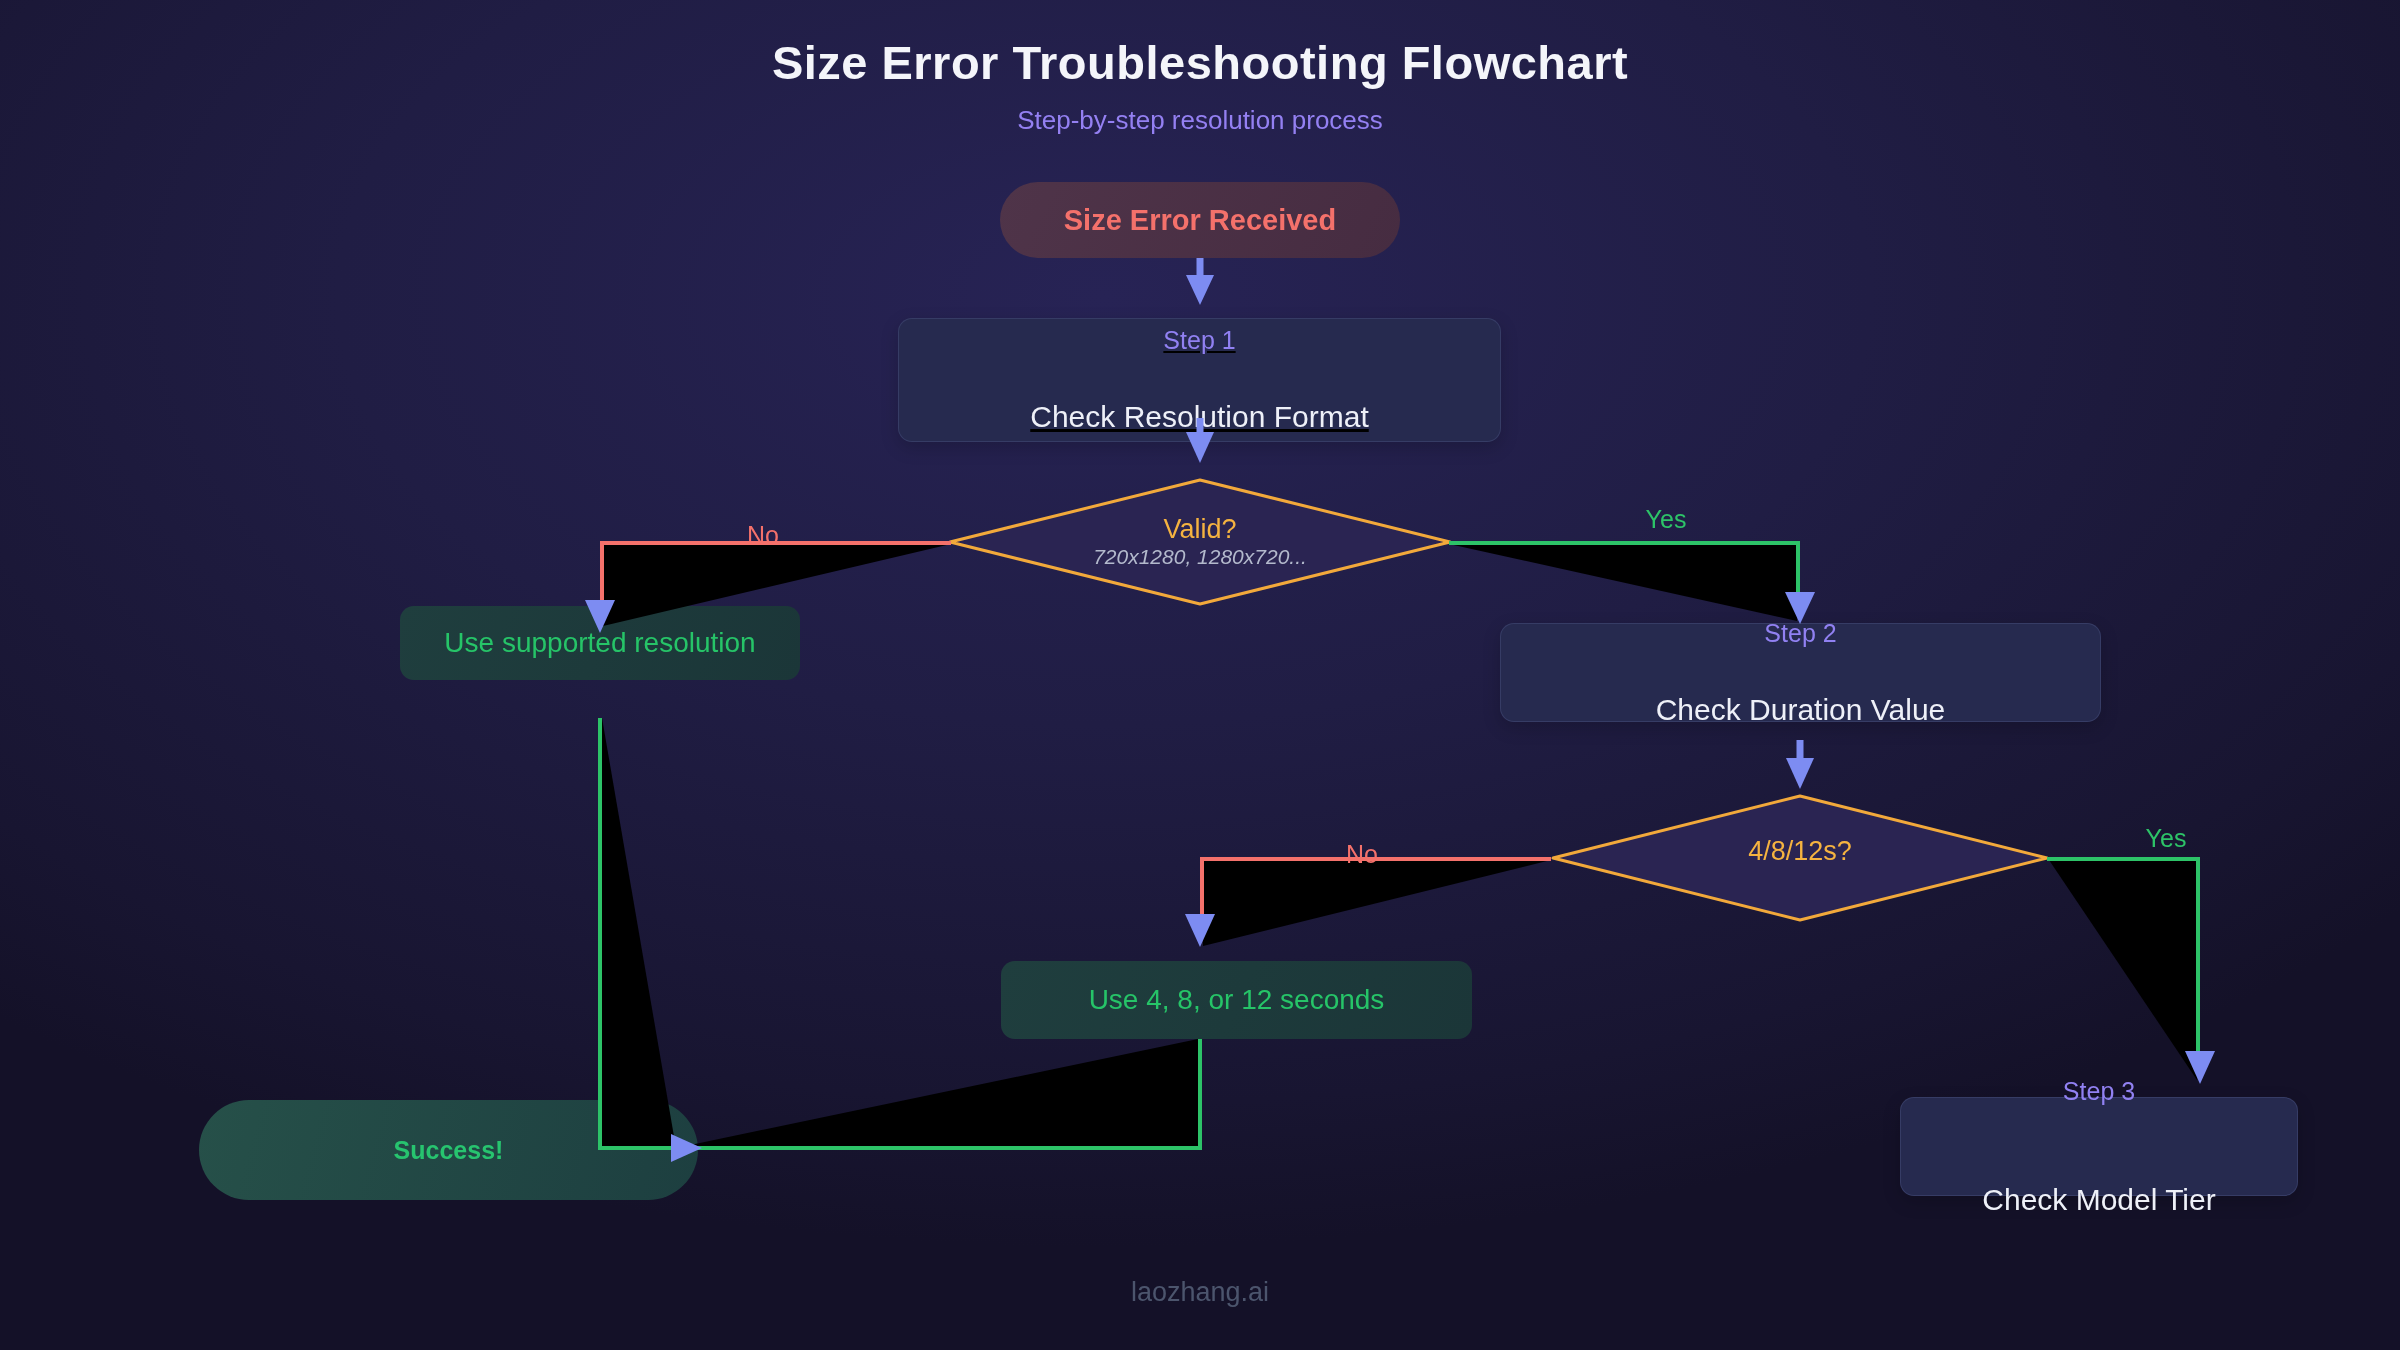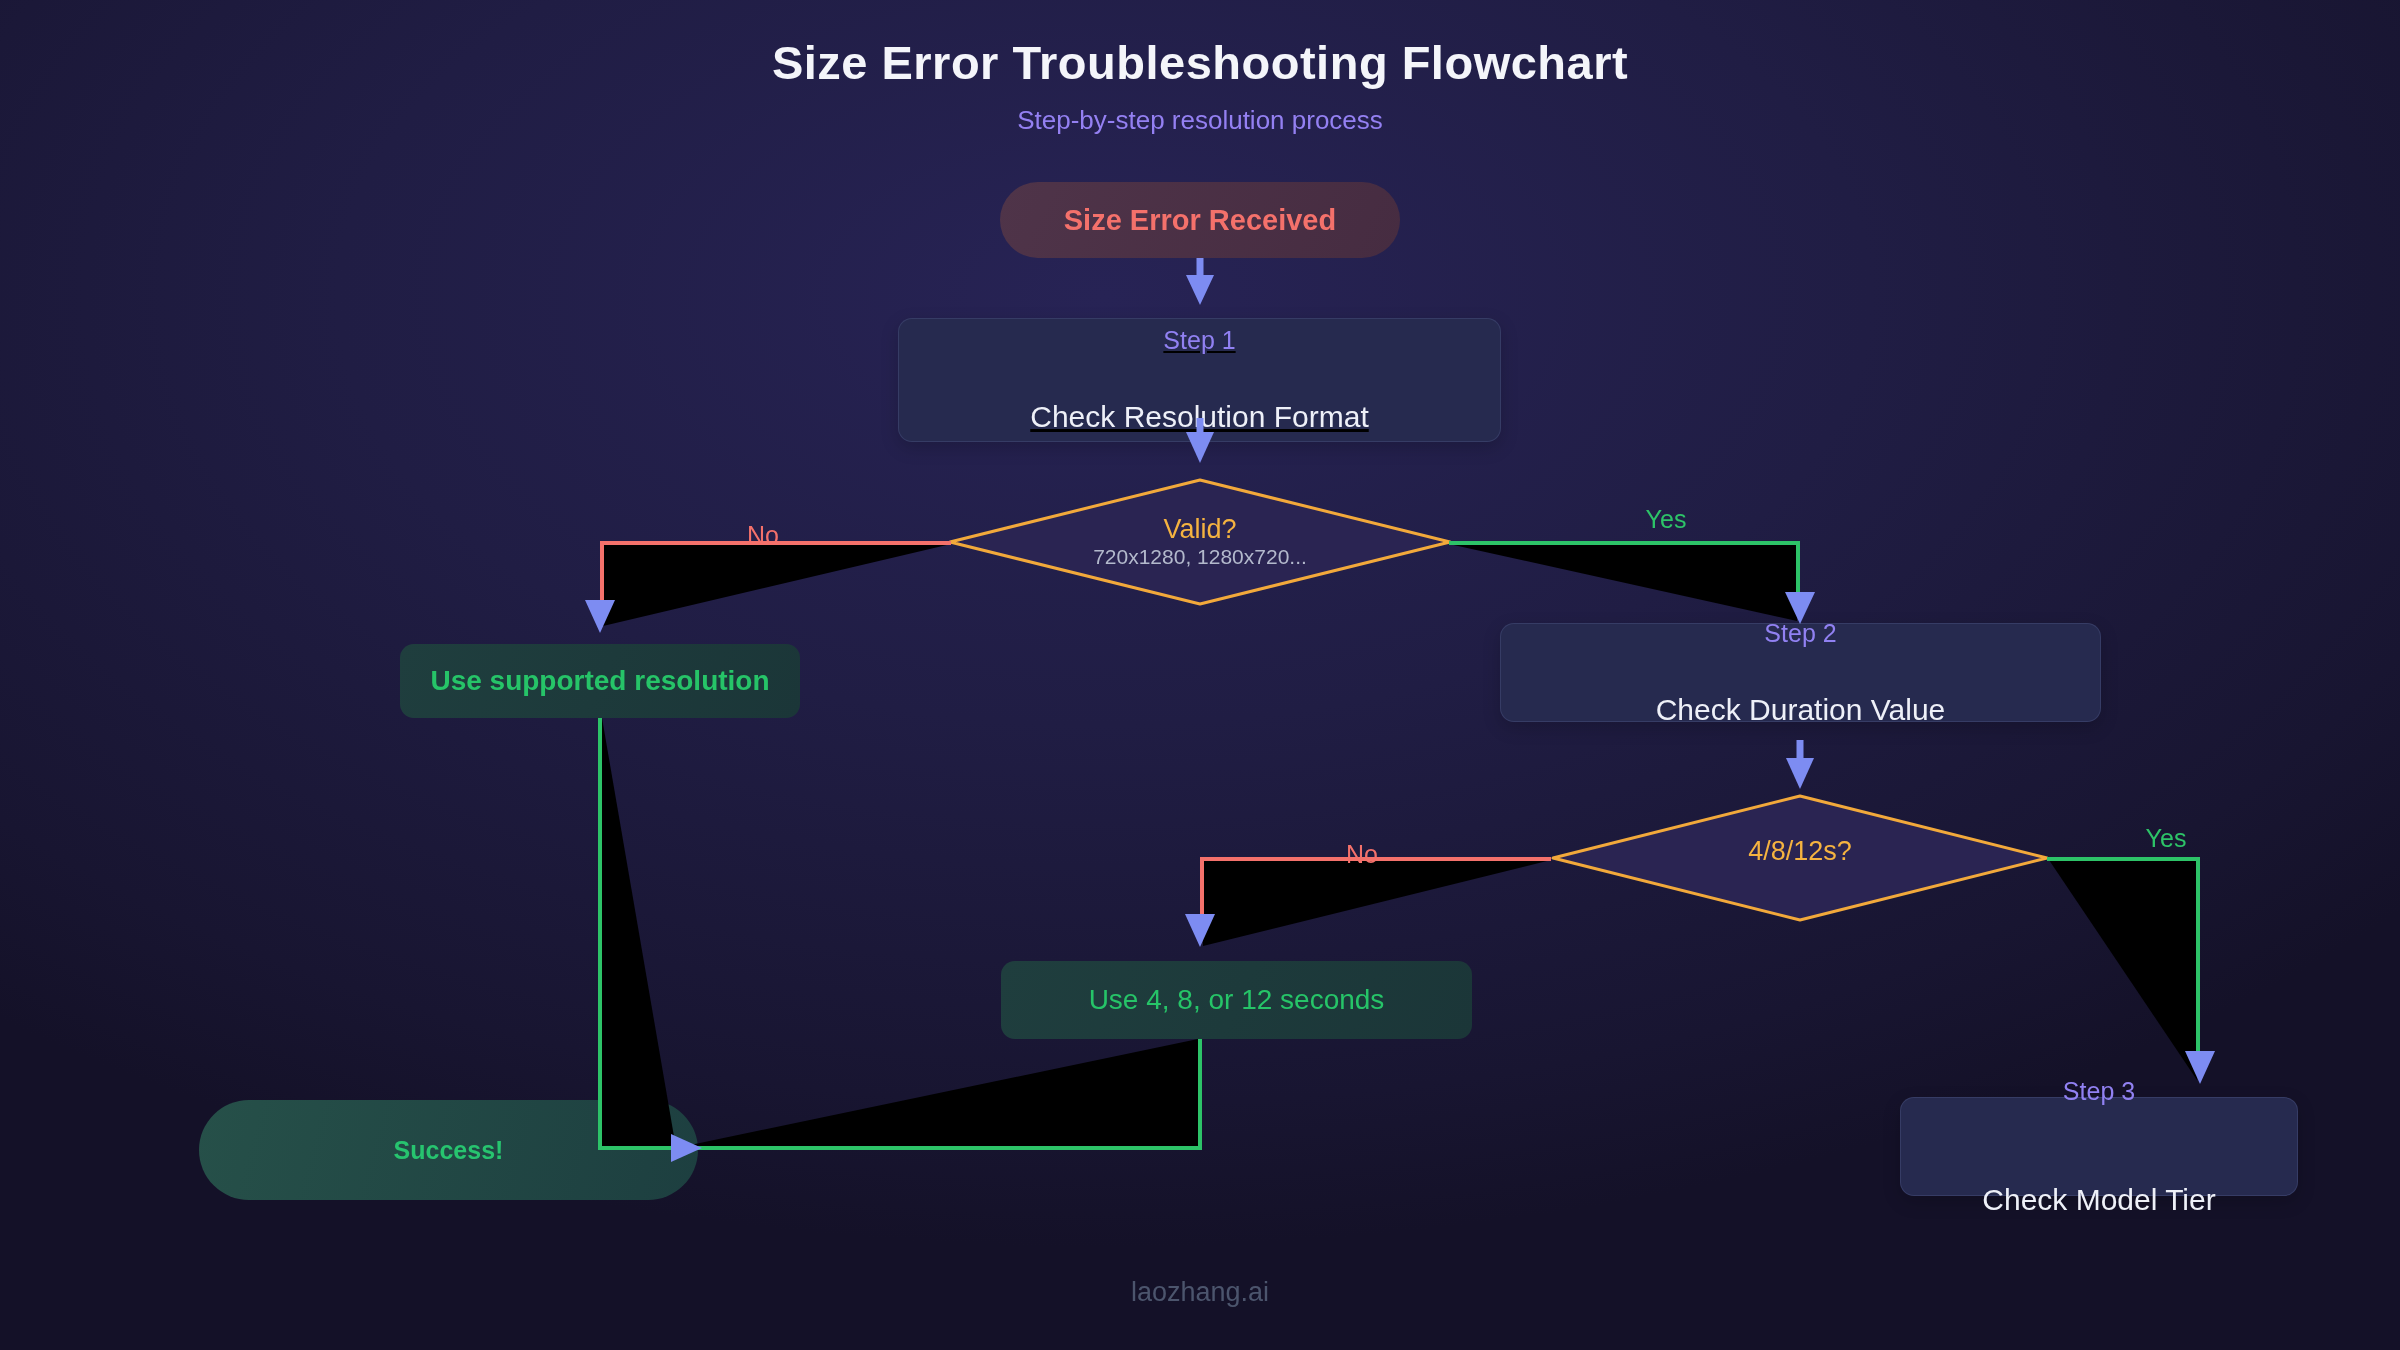--- a/index.html
+++ b/index.html
@@ -52,32 +52,32 @@
   .step-box .label   { font-size: 30px; color: #eef0f8; margin-top: 36px; }
   #step1 { left: 898px;  top: 318px;  width: 603px; height: 124px; text-decoration: underline; }
   #step2 { left: 1500px; top: 623px;  width: 601px; height: 99px;  }
   #step3 { left: 1900px; top: 1097px; width: 398px; height: 99px; gap: 32px;  }
 
   .fix-box {
     background: linear-gradient(115deg, #1f3e3e 0%, #1b3638 100%);
     border-radius: 14px;
     color: #26c468; font-size: 28px;
   }
-  #fix1 { left: 400px;  top: 644px; width: 400px; height: 74px; font-weight: bold; }
+  #fix1 { left: 400px;  top: 606px; width: 400px; height: 74px; }
   #fix2 { left: 1001px; top: 961px; width: 471px; height: 78px; }
 
   .pill-success {
     left: 199px; top: 1100px; width: 499px; height: 100px;
     border-radius: 50px;
     background: linear-gradient(105deg, #265049 0%, #1d3f40 100%);
     color: #27c46f; font-size: 25px; font-weight: 700;
   }
 
   .decision-q    { font-size: 27px; color: #f5b340; }
-  .decision-hint { font-size: 21px; color: #b3b9cc; }
+  .decision-hint { font-size: 21px; color: #b3b9cc; font-style: italic; }
   .edge-label    { font-size: 25px; }
   .edge-no  { color: #f4716b; margin-top: 16px; }
   .edge-yes { color: #2dc368; }
 
   svg.overlay {
     position: absolute; left: 0; top: 0;
     width: 2400px; height: 1350px;
     pointer-events: none;
   }
   .labels-layer { position: absolute; left: 0; top: 0; }

